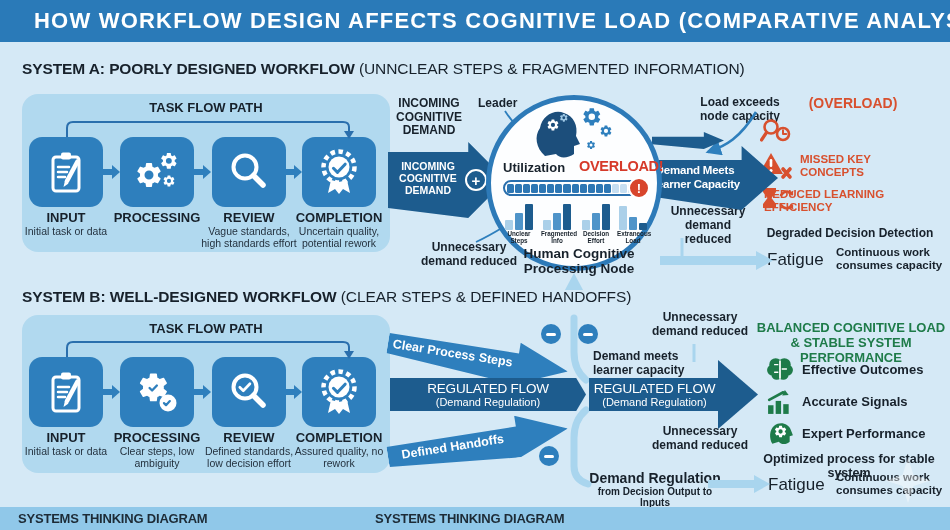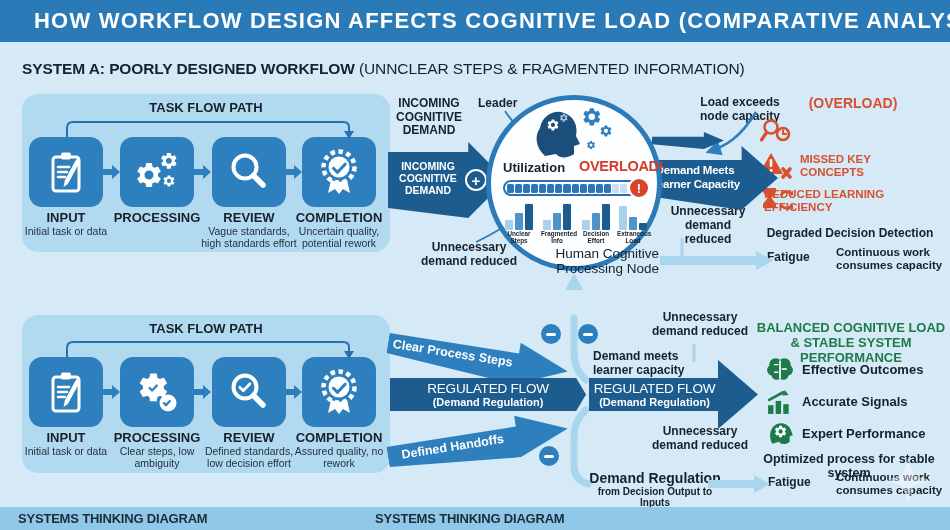--- a/index.html
+++ b/index.html
@@ -27,21 +27,21 @@
   .flow-title{position:absolute;left:0;top:6px;width:100%;text-align:center;font-size:13px;font-weight:800;color:var(--ink)}
   .task-box{position:absolute;width:74px;height:70px;background:var(--box_blue);border-radius:13px;display:flex;align-items:center;justify-content:center}
   .step-title{position:absolute;width:90px;text-align:center;font-size:13px;font-weight:800;color:var(--ink)}
   .step-desc{position:absolute;width:96px;text-align:center;font-size:10.5px;line-height:12px;font-weight:500;color:#24323f}
   .harrow{position:absolute;width:9px;height:6px;background:var(--box_blue)}
   .harrow::after{content:'';position:absolute;left:9px;top:-4px;border-left:8px solid var(--box_blue);border-top:7px solid transparent;border-bottom:7px solid transparent}
   
   .big-arrow{position:absolute;background:var(--dark_blue);z-index:4}
   .band{position:absolute;background:var(--dark_blue);color:#fff;display:flex;flex-direction:column;align-items:center;justify-content:center;z-index:4}
   .band .b1{font-size:13.5px;font-weight:400;letter-spacing:-0.2px}
-  .band .b2{font-size:11px;font-weight:700}
+  .band .b2{font-size:11px;font-weight:400}
   .slant{position:absolute;background:var(--mid_blue);color:#fff;z-index:2;display:flex;align-items:center;clip-path:polygon(0 26%,72% 26%,72% 0,100% 50%,72% 100%,0 74%)}
   .slant span{display:block;width:72%;text-align:center;font-size:12.5px;font-weight:600}
   .minus{position:absolute;width:20px;height:20px;border-radius:50%;background:var(--mid_blue);display:flex;align-items:center;justify-content:center;z-index:6}
   .minus i{display:block;width:10px;height:3px;background:#fff;border-radius:2px}
   .plus{position:absolute;width:22px;height:22px;border:2.5px solid #fff;border-radius:50%;color:#fff;font-weight:800;font-size:15px;display:flex;align-items:center;justify-content:center}
   
   .node-circle{left:486px;top:95px;width:176px;height:176px;border-radius:50%;background:#fdfeff;border:5px solid #2d7ab8;z-index:5}
   .node-circle .abs{position:absolute}
   .util-label{left:12px;top:60px;font-size:13px;font-weight:700;color:var(--ink)}
   .overload{left:88px;top:58px;font-size:14.5px;font-weight:800;color:var(--red);letter-spacing:-0.3px}
@@ -49,27 +49,27 @@
   .seg{flex:1;border-radius:1.5px;background:var(--bar_light)}
   .seg.on{background:var(--bar_fill)}
   .alert{left:137px;top:77px;width:22px;height:22px;border-radius:50%;background:#d8452c;border:2px solid #fff;color:#fff;font-weight:800;font-size:13px;display:flex;align-items:center;justify-content:center;z-index:2}
   .mini-group{position:absolute;width:32px}
   .mini-bars{display:flex;align-items:flex-end;justify-content:center;gap:2px;height:28px}
   .mini-bars div{width:8px;border-radius:1px}
   .mini-bars div:nth-child(1){background:#abd0e9}
   .mini-bars div:nth-child(2){background:#4f94c9}
   .mini-bars div:nth-child(3){background:var(--dark_blue)}
   .mini-label{margin-top:1px;text-align:center;font-size:6.3px;line-height:6.8px;font-weight:700;color:var(--ink)}
-  .node-name{left:8px;top:146px;width:160px;text-align:right;font-size:13.5px;line-height:15px;font-weight:400;color:var(--ink)}
+  .node-name{left:8px;top:146px;width:160px;text-align:center;font-size:13.5px;line-height:15px;font-weight:700;color:var(--ink)}
   
   .lbl{position:absolute;color:var(--ink)}
   .c{text-align:center}
   .orange-item{position:absolute;width:136px;font-size:11.5px;line-height:13px;font-weight:800;color:var(--orange)}
   .green-label{position:absolute;font-size:13px;font-weight:600;color:var(--ink)}
-  .fatigue-word{font-size:12px;font-weight:700;color:var(--ink)}
+  .fatigue-word{font-size:17px;font-weight:400;color:var(--ink)}
   .fatigue-desc{position:absolute;width:112px;font-size:11.5px;line-height:13px;font-weight:600;color:var(--ink)}
   svg{display:block}
   #overlay{position:absolute;left:0;top:0;z-index:3;pointer-events:none}
 </style>
 </head>
 <body>
 
 <div id="stage">
 
   <svg width="0" height="0" style="position:absolute">
@@ -280,20 +280,23 @@
       <path d="M21 19 C25 23.5 29 23.5 32 20" fill="none" stroke="#d8502e" stroke-width="2.6" stroke-linecap="round"></path>
       <path d="M33.5 23.5 L32.5 18.5 L27.8 20.5 Z" fill="#d8502e"></path>
     </svg>
   </span>
   <div class="orange-item" style="left:764px;top:188px">REDUCED LEARNING EFFICIENCY</div>
 
   <div class="lbl c" style="left:750px;top:226px;width:200px;font-size:12px;font-weight:700">Degraded Decision Detection</div>
   <div class="lbl fatigue-word" style="left:767px;top:250px">Fatigue</div>
   <div class="fatigue-desc" style="left:836px;top:246px">Continuous work consumes capacity</div>
 
+  <div class="abs sec-title" style="left:22px;top:288px">
+    <b>SYSTEM B: WELL-DESIGNED WORKFLOW</b> <span>(CLEAR STEPS &amp; DEFINED HANDOFFS)</span>
+  </div>
 
   <div class="abs panel" style="left:22px;top:315px">
     <div class="flow-title">TASK FLOW PATH</div>
 
     <div class="task-box" style="left:7px;top:42px">
       <span>
         <svg width="38" height="44" viewBox="0 0 36 44">
           <rect x="5" y="7" width="26" height="34" rx="3" fill="none" stroke="#fff" stroke-width="3"></rect>
           <rect x="13" y="2.5" width="10" height="7" rx="2" fill="#fff"></rect>
           <path d="M10 17 h11 M10 22 h9 M10 27 h7" stroke="#fff" stroke-width="2.5" stroke-linecap="round"></path>

